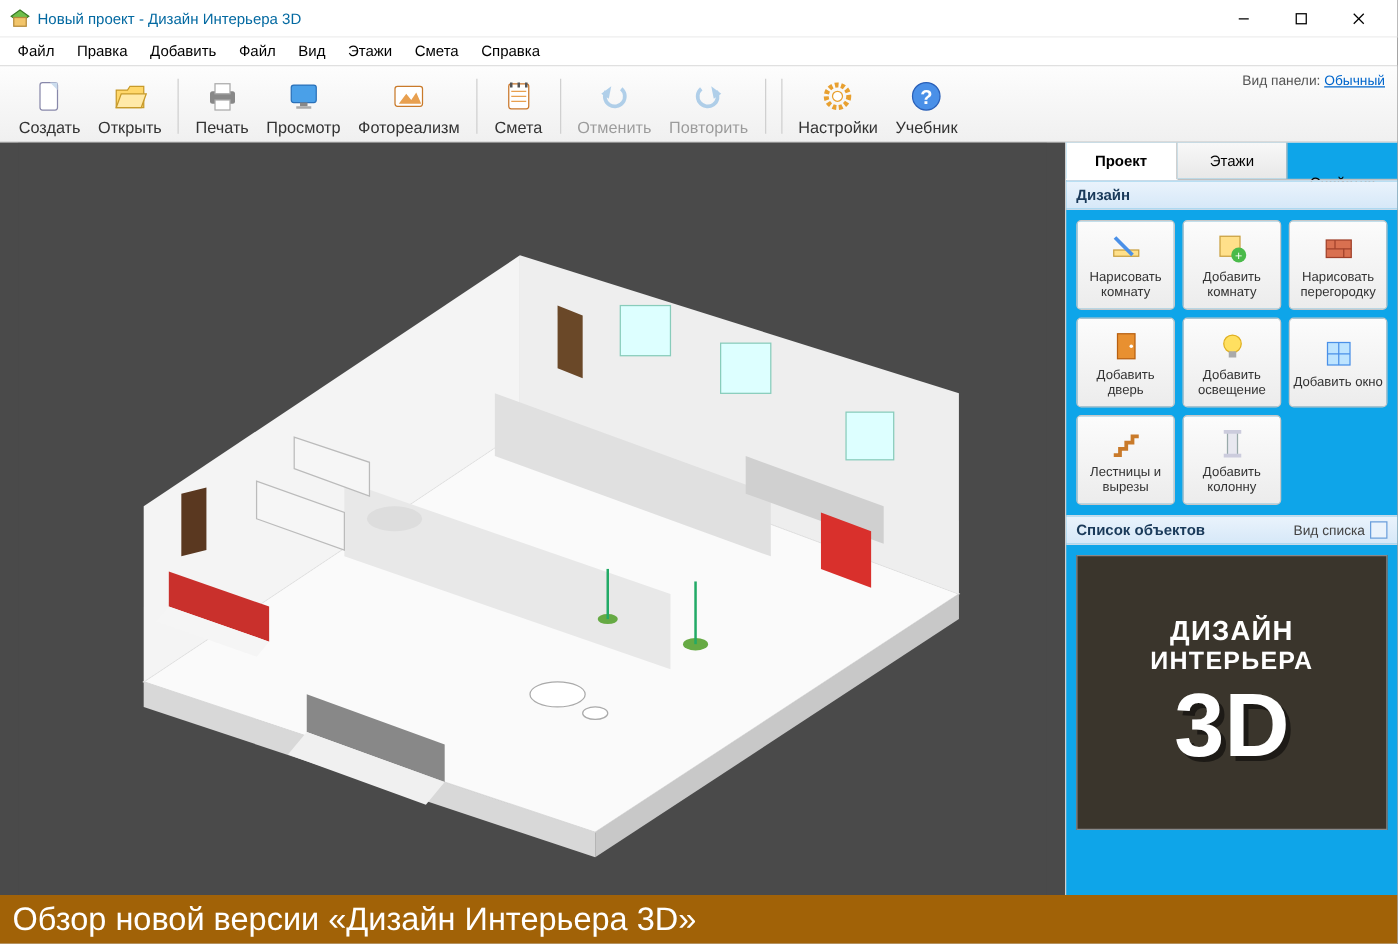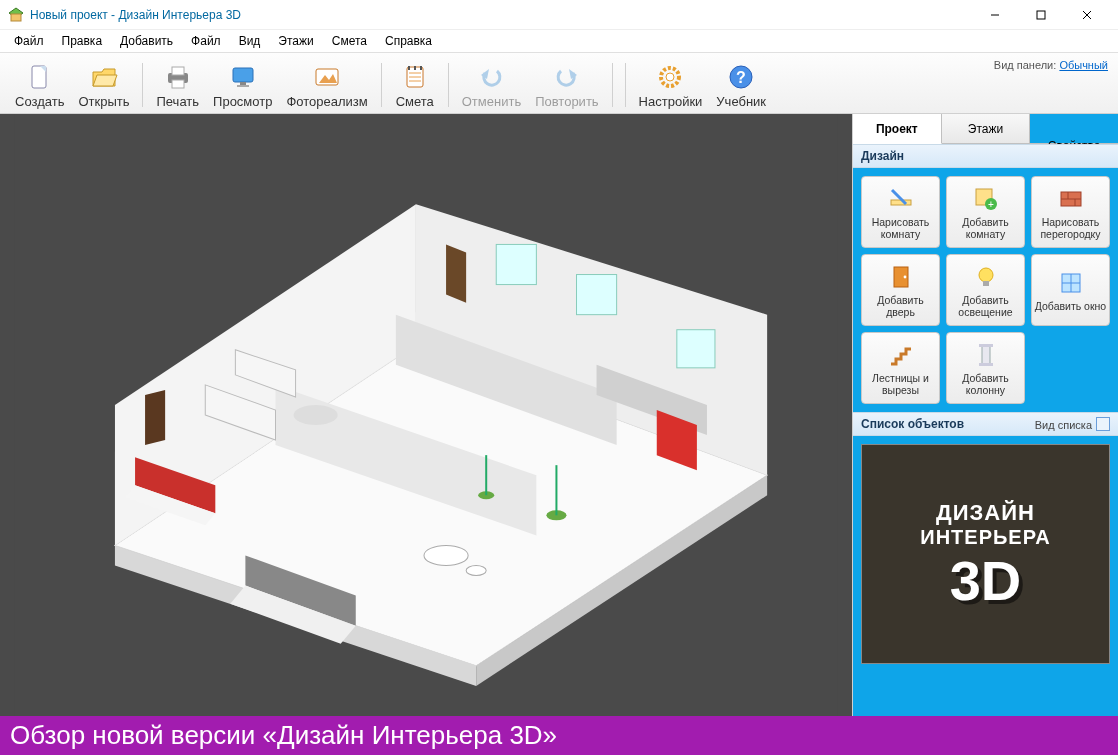--- a/index.html
+++ b/index.html
@@ -45,24 +45,24 @@
 
 .tools-grid { padding: 8px; display: grid; grid-template-columns: repeat(3, 1fr); gap: 6px; }
 .big-btn { height: 72px; background: linear-gradient(#fcfcfc,#ececec); border: 1px solid #c8c8c8; border-radius: 4px; display: flex; flex-direction: column; align-items: center; justify-content: center; cursor: pointer; padding: 4px 2px; }
 .big-btn .bico { width: 30px; height: 30px; display: flex; align-items: center; justify-content: center; margin-bottom: 2px; }
 .big-btn .blbl { font-size: 10.5px; color: #333; text-align: center; line-height: 1.15; }
 
 .obj-list { flex: 1; padding: 8px; display: flex; align-items: flex-start; justify-content: center; }
 .promo { width: 260px; height: 220px; background: #3a352c; color: #fff; display: flex; flex-direction: column; align-items: center; justify-content: center; border: 1px solid #888; }
 .promo .pline1 { font-size: 22px; font-weight: bold; letter-spacing: 1px; }
 .promo .pline2 { font-size: 20px; font-weight: bold; letter-spacing: 1px; }
-.promo .p3d { font-size: 56px; font-weight: 900; line-height: 1; margin-top: 4px; text-shadow: 4px 4px 0 rgba(0,0,0,0.5); }
-
-
-.caption { height: 39px; background: #a21caf; color: #fff; font-size: 26px; padding: 2px 10px; display: flex; align-items: center; font-family: Arial, sans-serif; }
+.promo .p3d { font-size: 72px; font-weight: 900; line-height: 1; margin-top: 4px; text-shadow: 4px 4px 0 rgba(0,0,0,0.5); }
+
+
+.caption { height: 39px; background: #a16207; color: #fff; font-size: 26px; padding: 2px 10px; display: flex; align-items: center; font-family: Arial, sans-serif; }
 
 .list-icon { width:14px; height:14px; border:1px solid #6a9edb; background:#eaf3fc; }
 </style>
 </head>
 <body>
 
 <div class="titlebar">
   <svg class="app-icon" viewBox="0 0 16 16">
       <polygon points="8,1 15,6 8,11 1,6" fill="#6fbf4a" stroke="#3a7a24"></polygon>
       <rect x="3" y="7" width="10" height="7" fill="#f2c56b" stroke="#b58a3a"></rect>

